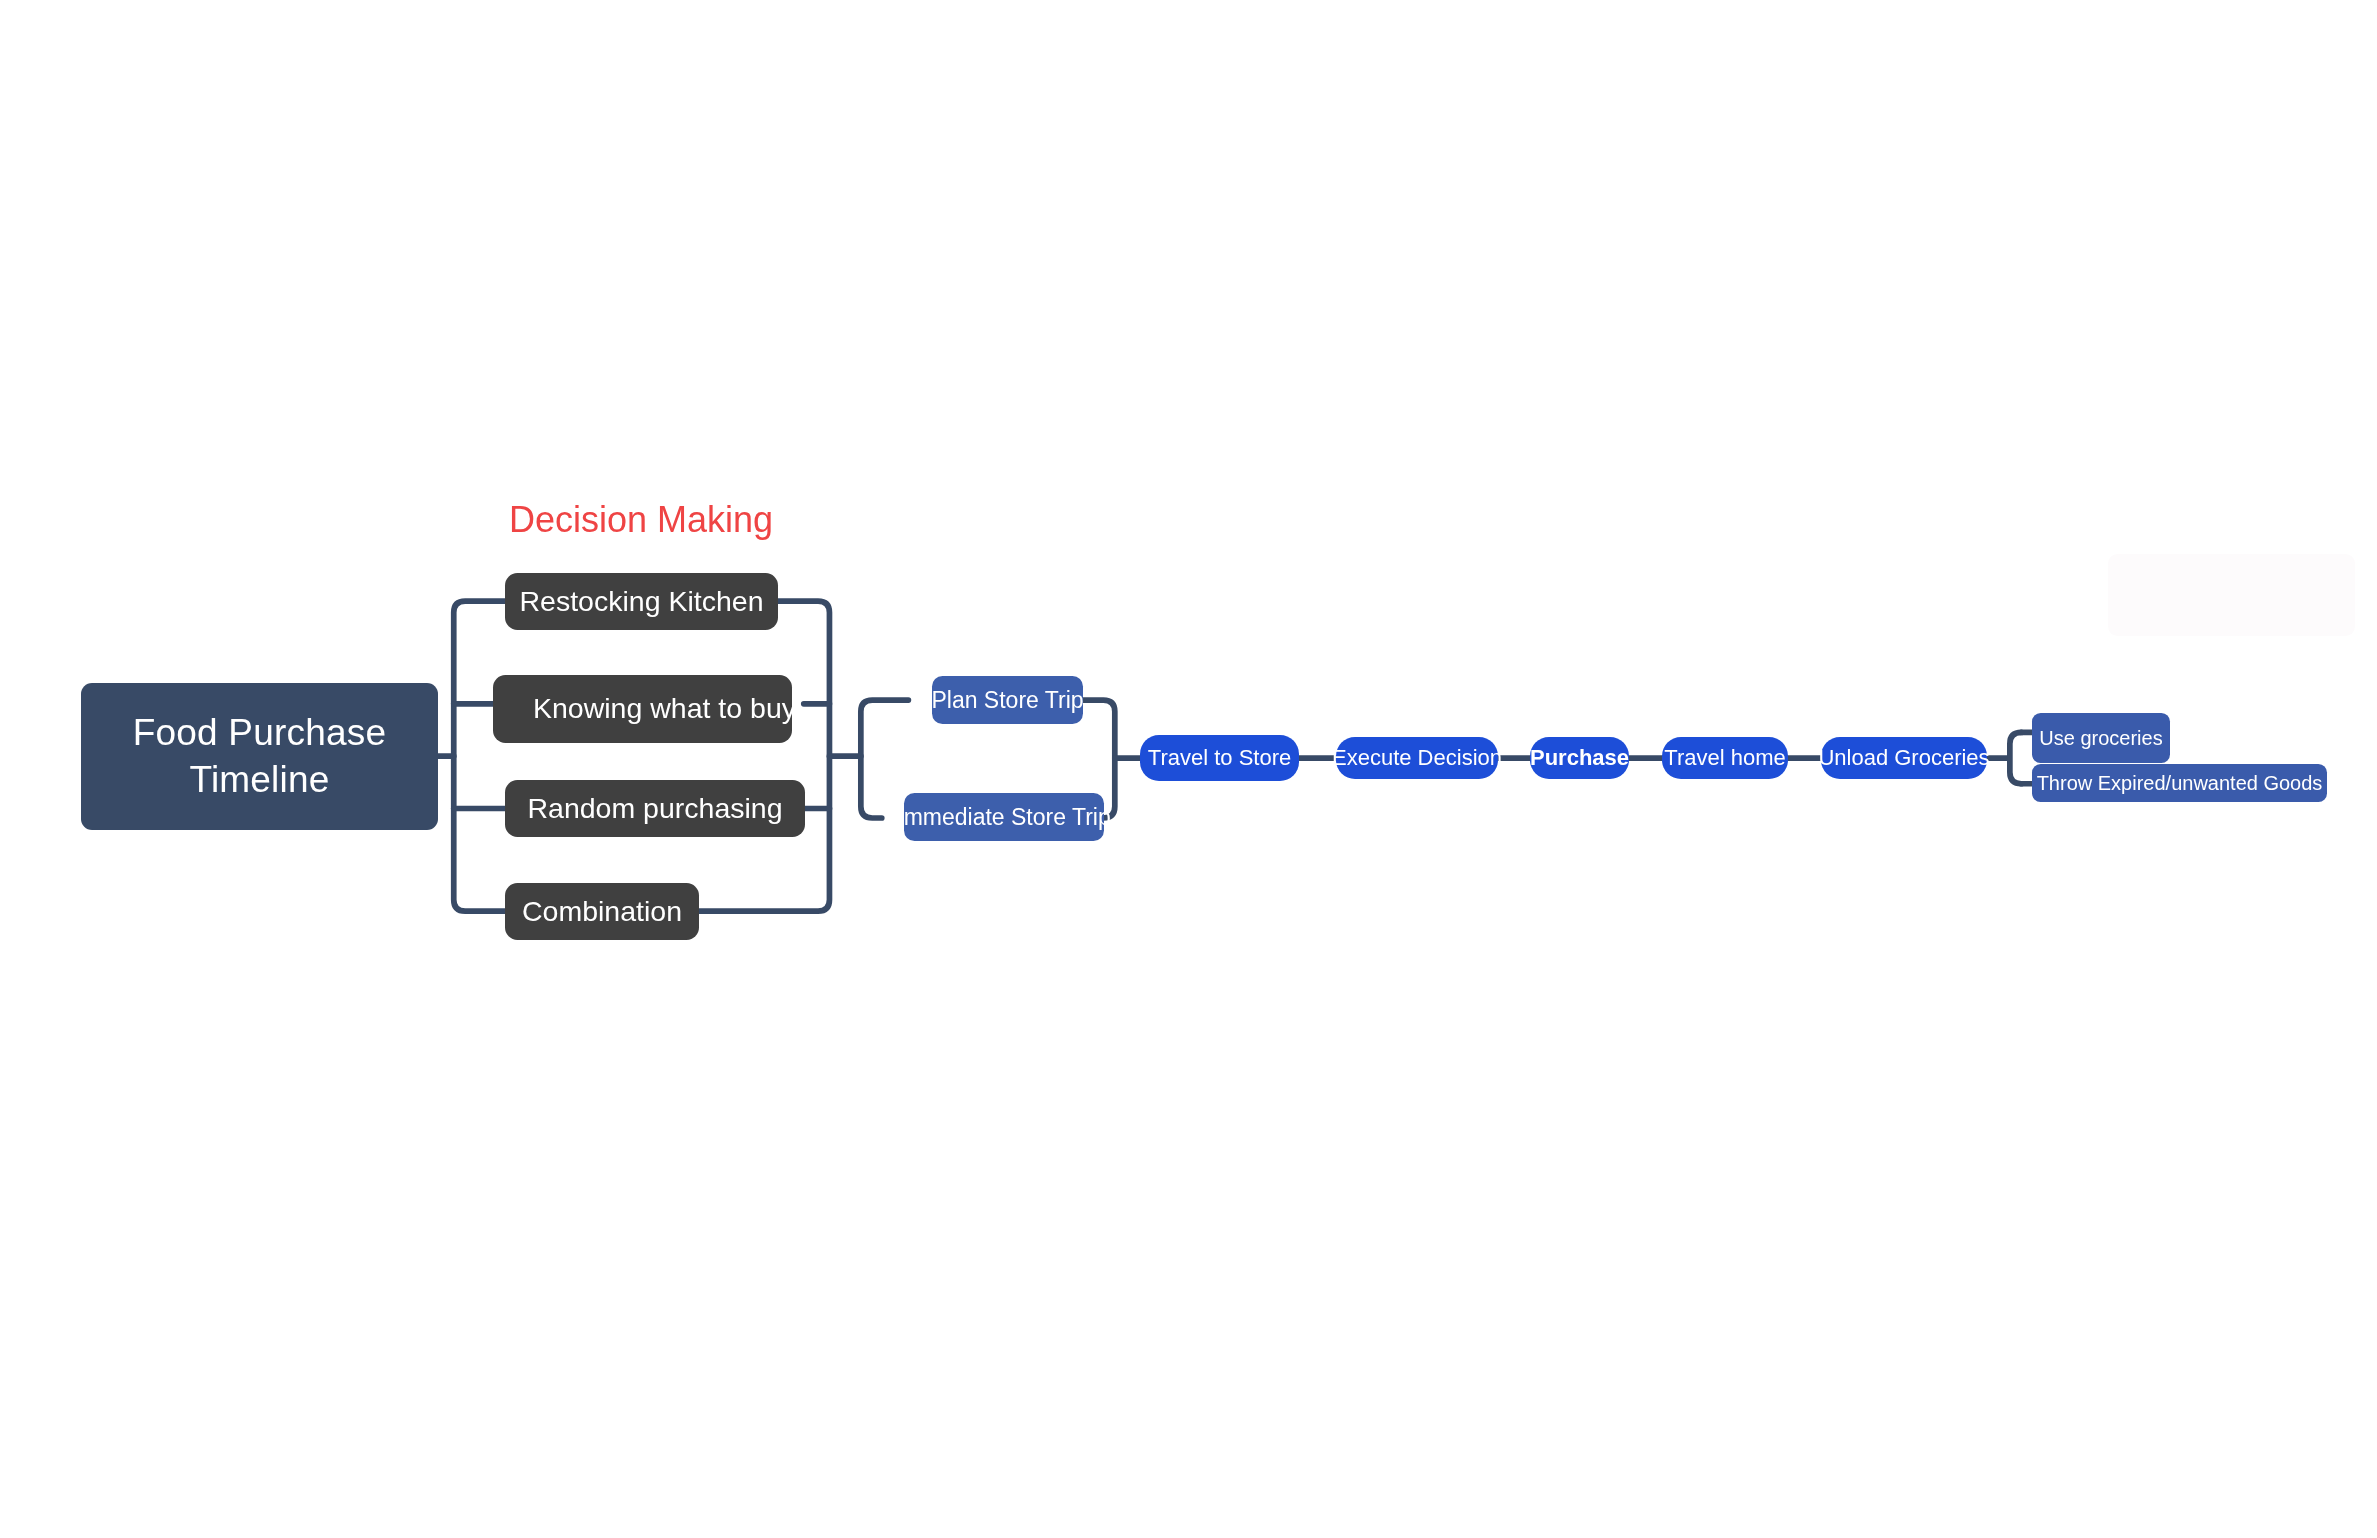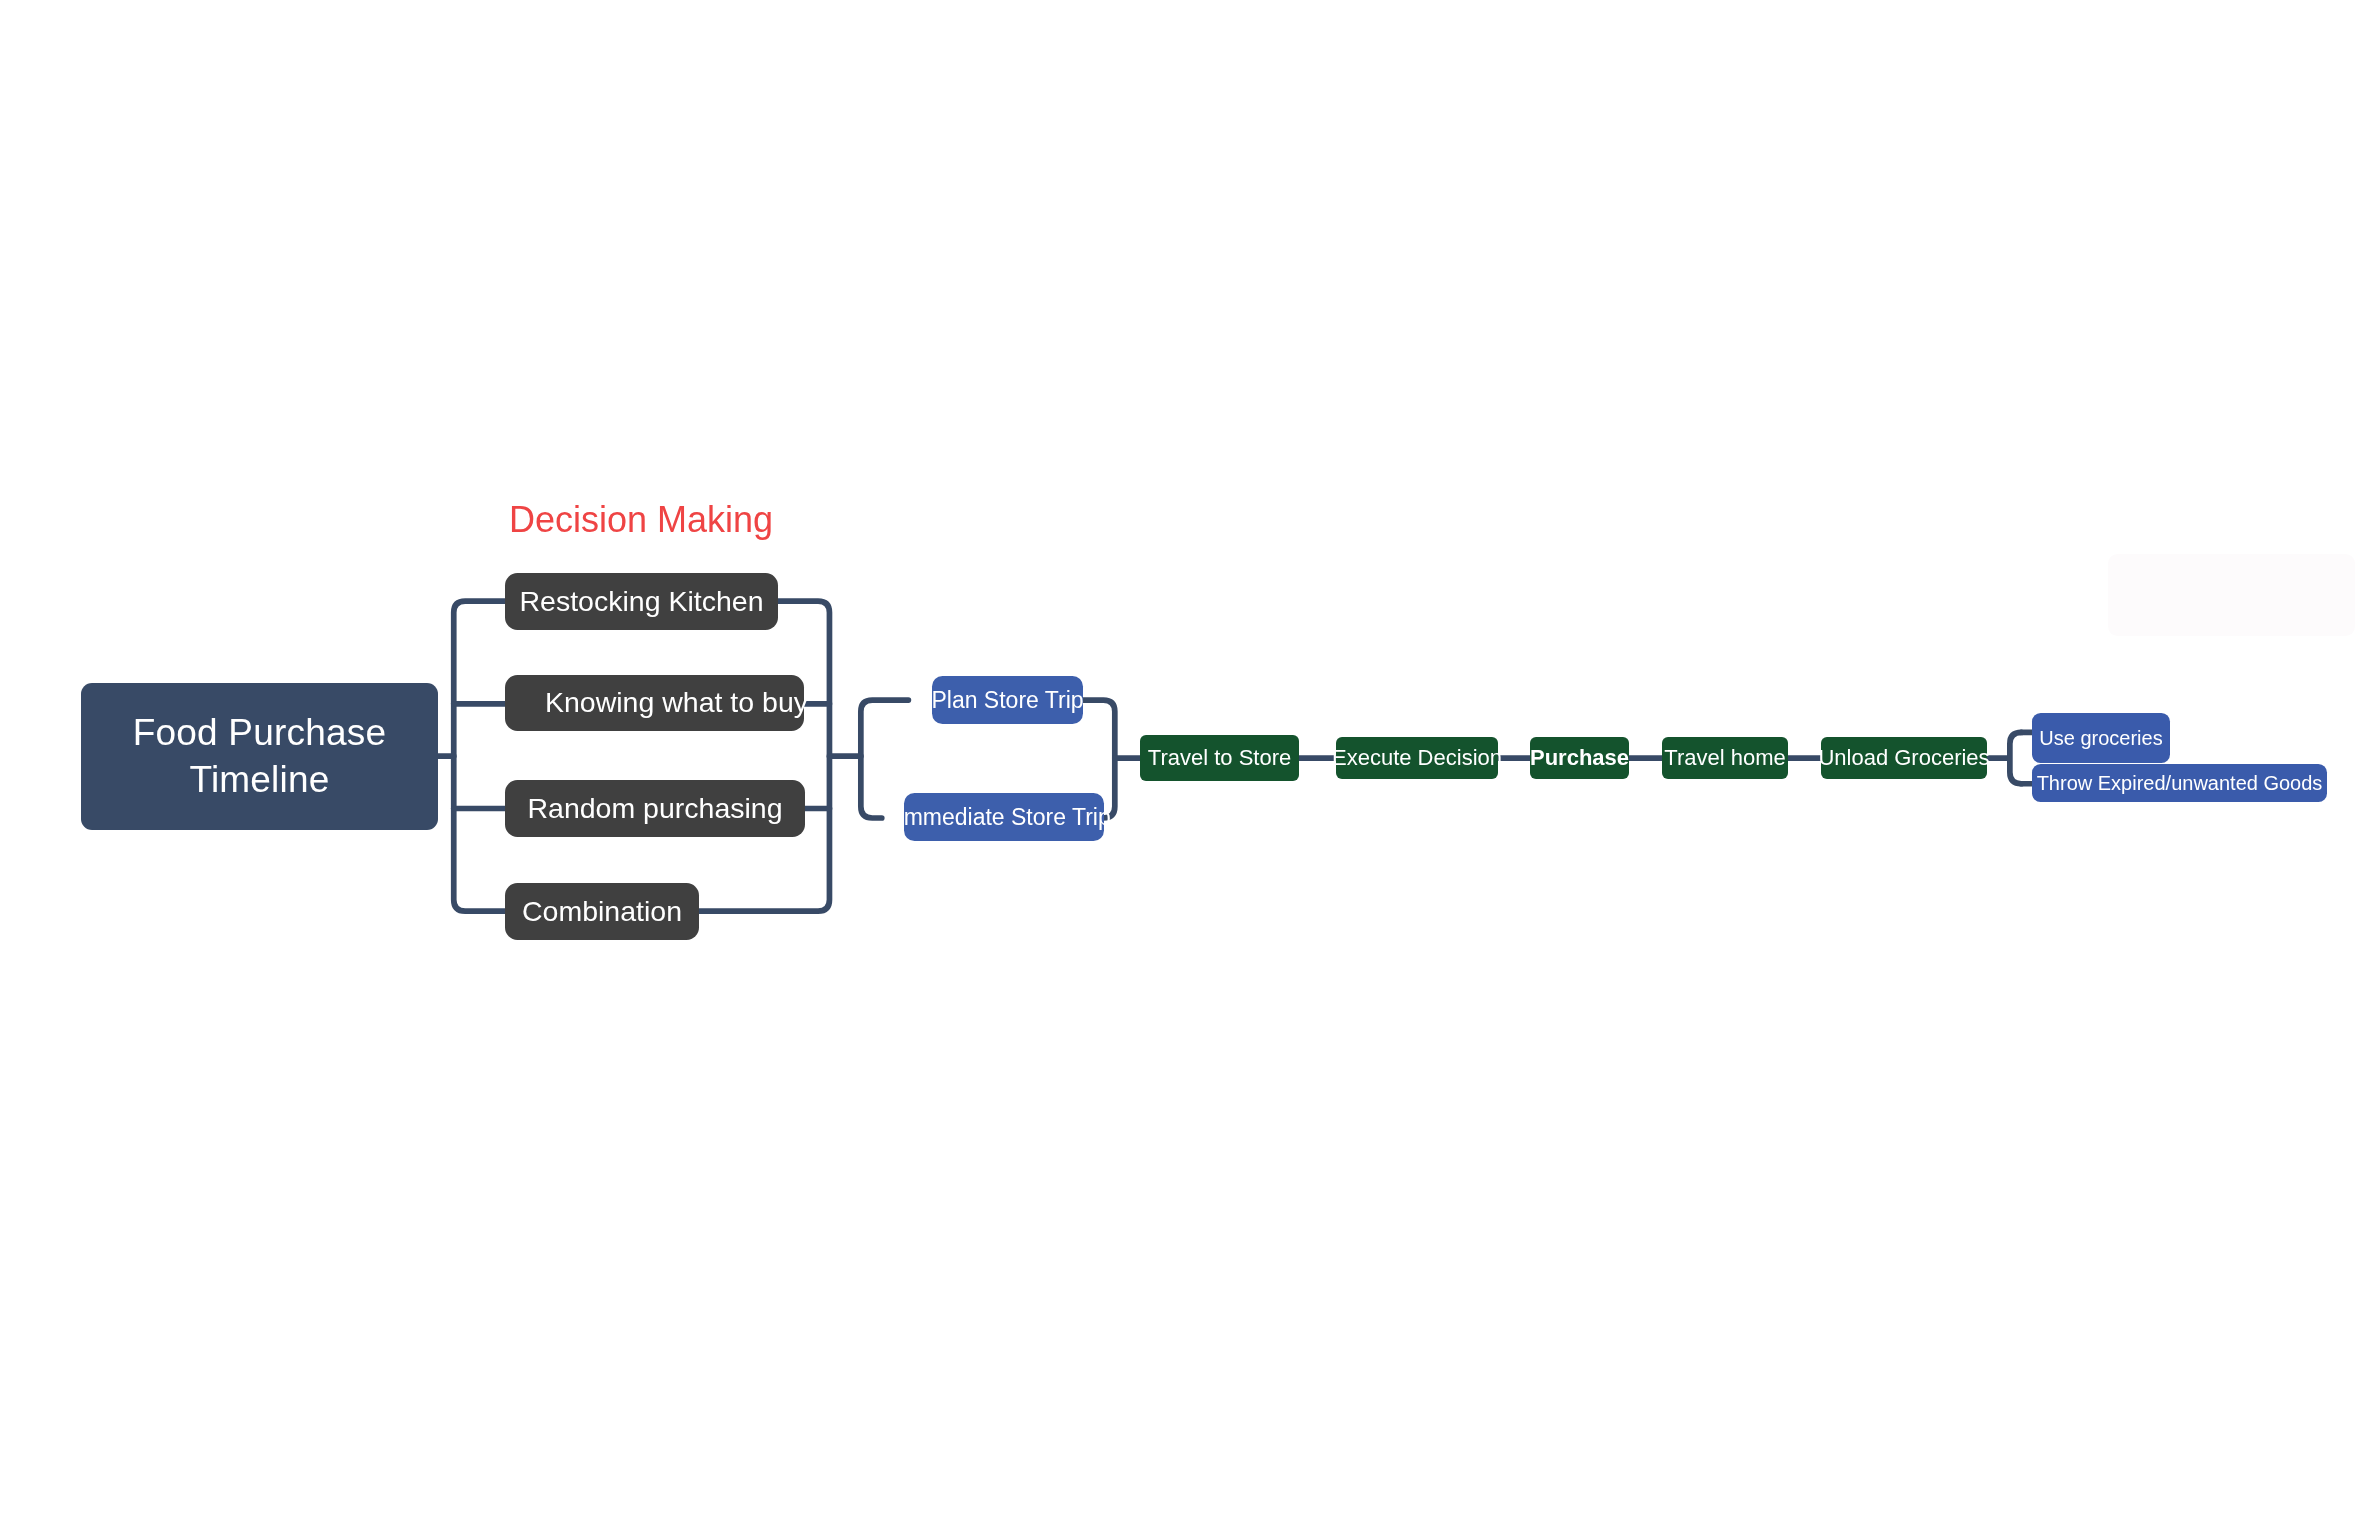--- a/index.html
+++ b/index.html
@@ -58,22 +58,22 @@
   }
 
   .node.level2 {
     background: #3d5fac;
     border-radius: 10.5px;
     font-size: 23px;
     margin-left: 24px;
   }
 
   .node.chain {
-    background: #14532d;
-    border-radius: 6px;
+    background: #1d4ed8;
+    border-radius: 19px;
     font-size: 22px;
   }
 
   .node.leaf {
     background: #3a5bab;
     border-radius: 8.6px;
     font-size: 20px;
   }
 
   .group-label {
@@ -132,21 +132,21 @@
   <div class="node root" style="left:81px; top:683px; width:357px; height:147px;border-radius:11px;">
     <span>Food Purchase Timeline</span>
   </div>
 
   <div class="group-label" style="left:509px; top:499px;">Decision Making</div>
 
   <div class="node level1" style="left:505px; top:573px; width:273px; height:57px;">
     <span>Restocking Kitchen</span>
   </div>
 
-  <div class="node level1" style="left:505px; top:675px; width:299px; height:56px;padding-left:44px;">
+  <div class="node level1" style="left:493px; top:675px; width:299px; height:68px;padding-left:44px;">
     <span>Knowing what to buy</span>
   </div>
 
   <div class="node level1" style="left:505px; top:780px; width:300px; height:57px;">
     <span>Random purchasing</span>
   </div>
 
   <div class="node level1" style="left:505px; top:883px; width:194px; height:57px;">
     <span>Combination</span>
   </div>

